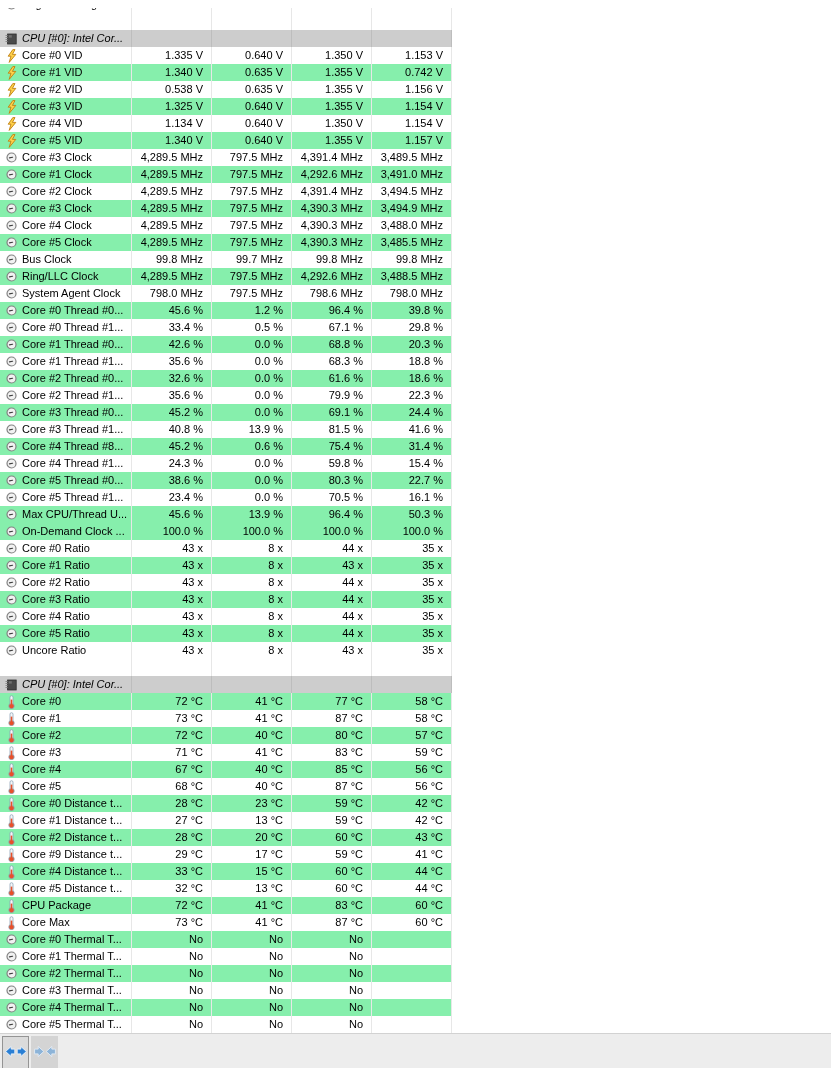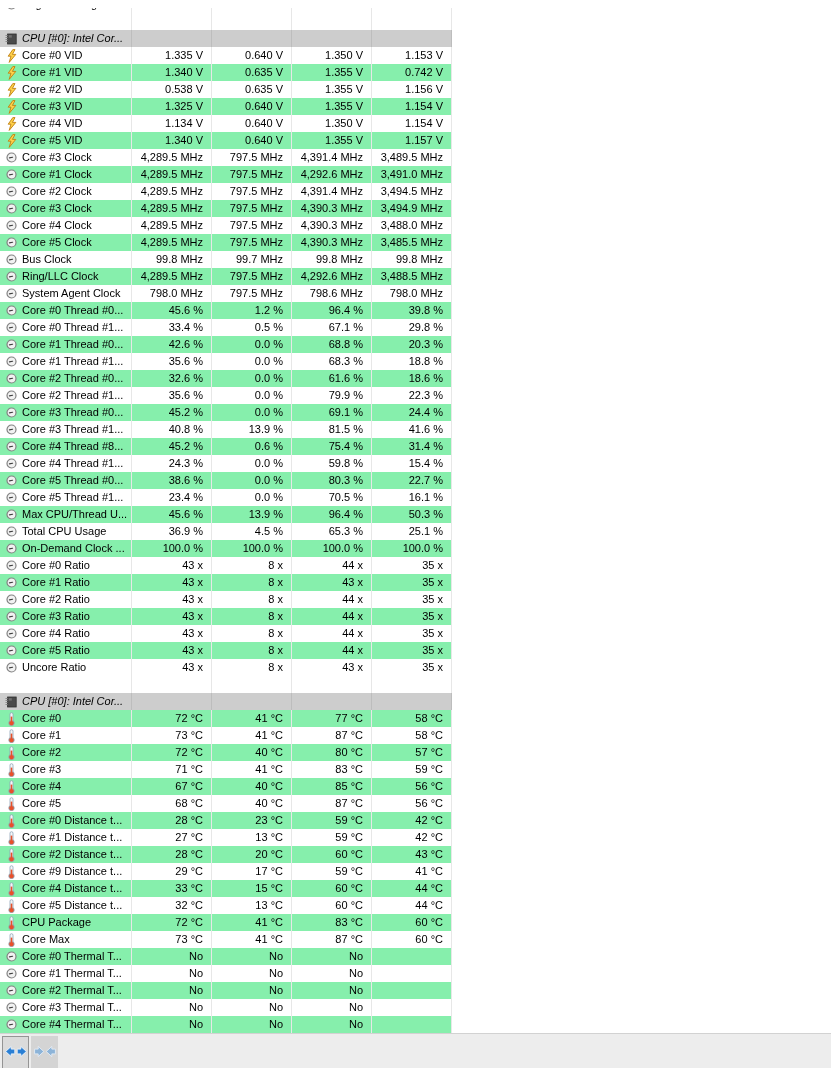--- a/index.html
+++ b/index.html
@@ -476,35 +476,20 @@
               <path d="M3.4 5.9 L6.6 5.2" stroke="#3f3f3f" stroke-width="1.1" stroke-linecap="round"></path>
             </svg>
           </span>
           <span class="lt">Max CPU/Thread U...</span>
         </div>
         <div class="c val">45.6 %</div>
         <div class="c val">13.9 %</div>
         <div class="c val">96.4 %</div>
         <div class="c val">50.3 %</div>
       </div>
-      <div class="row">
-        <div class="c label">
-          <span class="ic">
-            <svg width="11" height="11" viewBox="0 0 11 11">
-              <circle cx="5.5" cy="5.5" r="4.5" fill="#f2f2f2" stroke="#828282" stroke-width="1.2"></circle>
-              <path d="M3.4 5.9 L6.6 5.2" stroke="#3f3f3f" stroke-width="1.1" stroke-linecap="round"></path>
-            </svg>
-          </span>
-          <span class="lt">Total CPU Usage</span>
-        </div>
-        <div class="c val">36.9 %</div>
-        <div class="c val">4.5 %</div>
-        <div class="c val">65.3 %</div>
-        <div class="c val">25.1 %</div>
-      </div>
       <div class="row stripe">
         <div class="c label">
           <span class="ic">
             <svg width="11" height="11" viewBox="0 0 11 11">
               <circle cx="5.5" cy="5.5" r="4.5" fill="#f2f2f2" stroke="#828282" stroke-width="1.2"></circle>
               <path d="M3.4 5.9 L6.6 5.2" stroke="#3f3f3f" stroke-width="1.1" stroke-linecap="round"></path>
             </svg>
           </span>
           <span class="lt">On-Demand Clock ...</span>
         </div>

